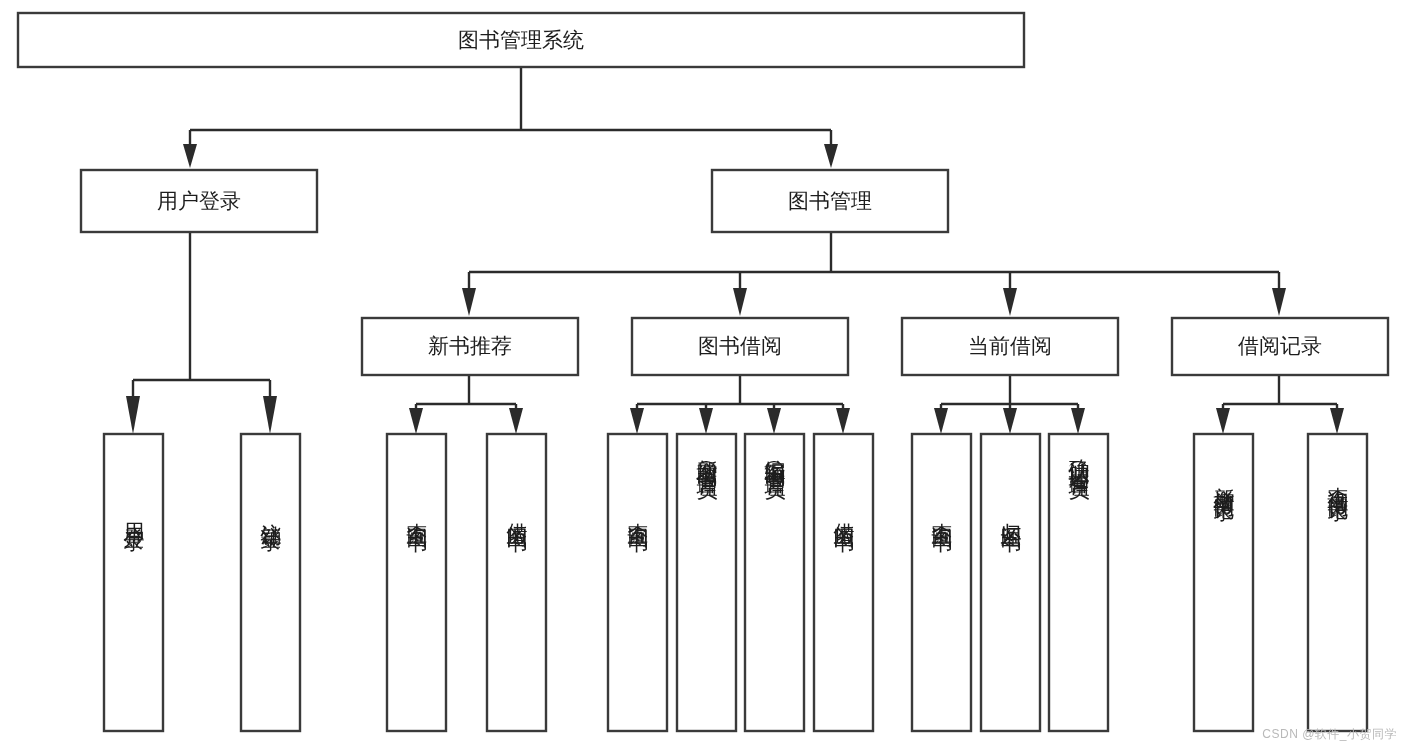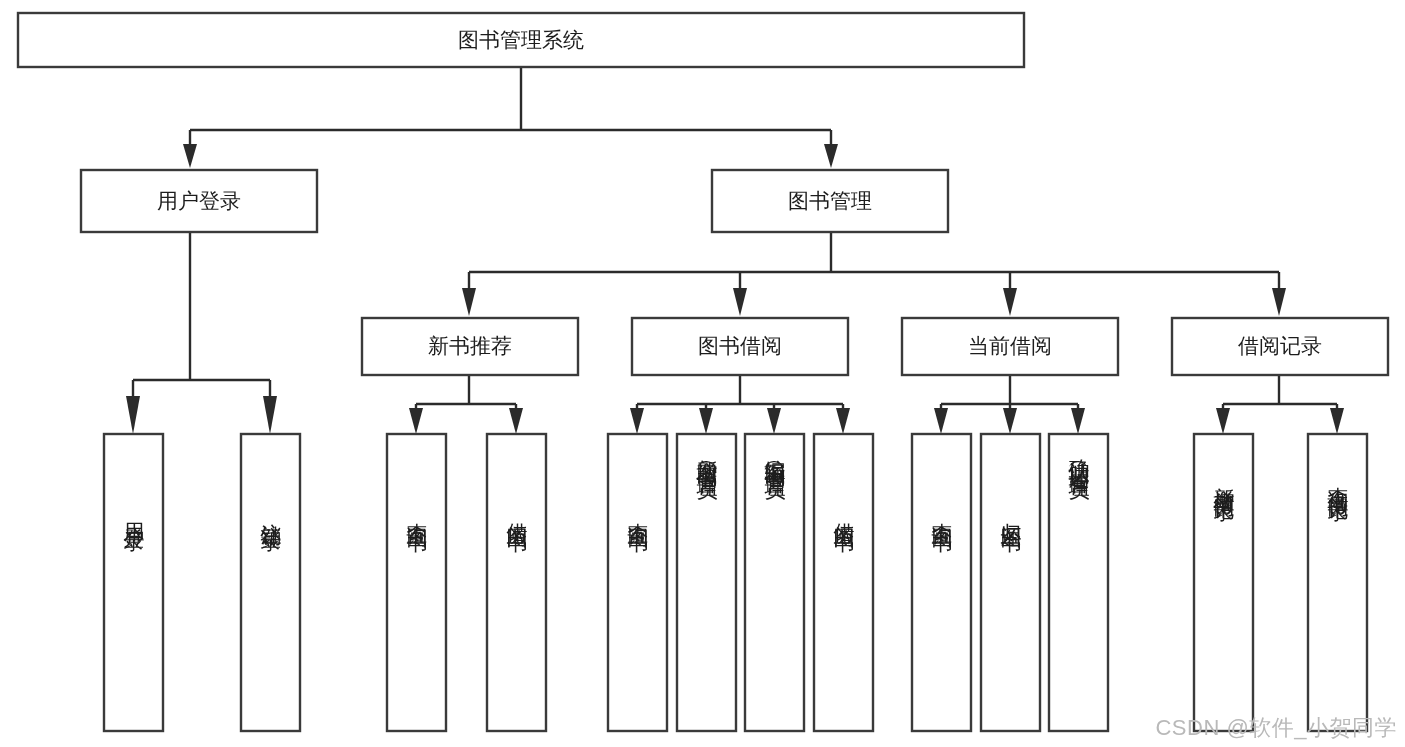--- a/index.html
+++ b/index.html
@@ -69,21 +69,21 @@
     line-height: 1.28;
     letter-spacing: 3px;
     color: #1d1d1d;
     white-space: nowrap;
   }
   .watermark {
     position: absolute;
     right: 8px;
     bottom: 4px;
     font-family: "Liberation Sans", "DejaVu Sans", sans-serif;
-    font-size: 22px;
+    font-size: 12px;
     color: #b9b9b9;
     letter-spacing: 0.5px;
     user-select: none;
   }
 </style>
 </head>
 <body>
 
 <div id="diagram-root">
 

